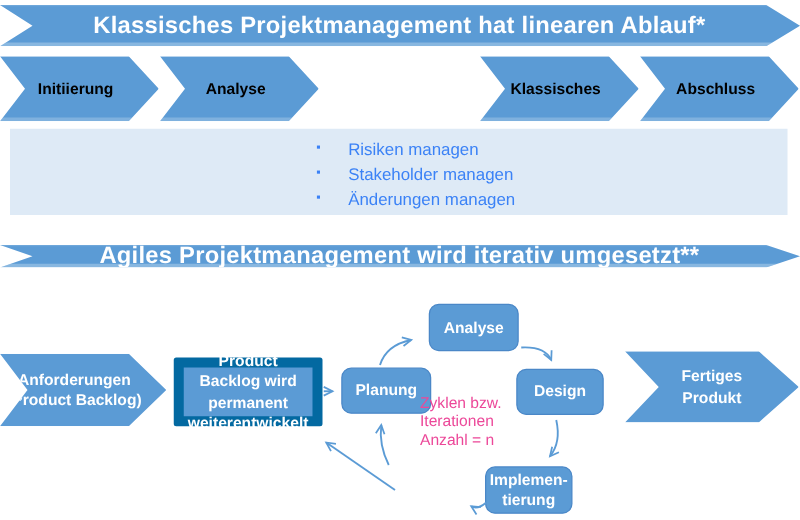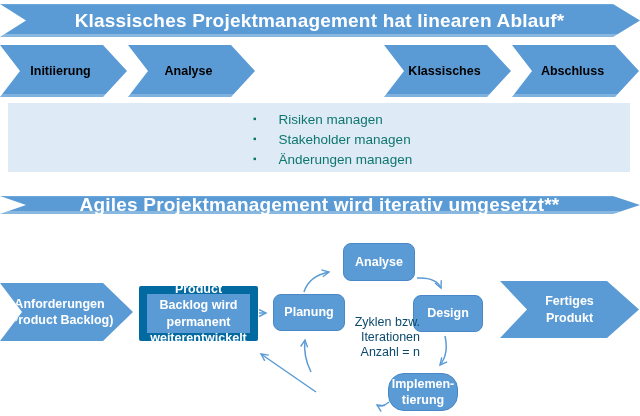--- a/index.html
+++ b/index.html
@@ -26,21 +26,21 @@
     background:#5b9bd5; color:#000000; font-weight:700; font-size:12.5px;
     display:flex; align-items:center; justify-content:center; text-align:center;
     clip-path:polygon(0 0, 103px 0, 100% 50%, 103px 100%, 0 100%, 20px 50%);
     box-sizing:border-box; padding-left:14px; padding-right:20px;
     box-shadow: inset 0 -3px 0 rgba(255,255,255,.22);
   }
 
   
   .lightbox { position:absolute; left:8px; top:103px; width:622px; height:69px; background:#deeaf6; }
   .tasklist { position:absolute; left:253px; top:109px; list-style:none; margin:0; padding:0; }
-  .tasklist li { display:flex; align-items:center; height:20px; font-size:13.5px; color:#0f766e; }
+  .tasklist li { display:flex; align-items:center; height:20px; font-size:13.5px; color:#3b82f6; }
   .tasklist li::before { content:"▪"; font-size:10px; margin-right:22px; position:relative; top:-1px; }
 
   
   .node {
     position:absolute; background:#5b9bd5; color:#fff; font-weight:700; font-size:12.5px;
     display:flex; align-items:center; justify-content:center; text-align:center;
     line-height:1.32; box-sizing:border-box;
   }
   .rounded { border:1px solid #4a87c7; border-radius:8px; }
 
@@ -49,26 +49,26 @@
     clip-path:polygon(0 0, 103px 0, 100% 50%, 103px 100%, 0 100%, 22px 50%);
     padding-left:0; padding-right:14px;
   }
   #backlog-box {
     left:139px; top:286px; width:119px; height:55px;
     border:8px solid #0369a1; border-radius:2px; padding:0 4px;
   }
   #node-planung         { left:273px; top:294px; width:72px; height:37px; }
   #node-analyse-cycle   { left:343px; top:243px; width:72px; height:38px; }
   #node-design          { left:413px; top:295px; width:70px; height:37px; }
-  #node-implementierung { left:388px; top:373px; width:70px; height:38px; white-space:pre-line;border-radius:16px; }
+  #node-implementierung { left:388px; top:373px; width:70px; height:38px; white-space:pre-line; }
   #node-test            { left:300px; top:375px; width:72px; height:37px; }
 
   #cycle-note {
     position:absolute; left:336px; top:315px; width:84px;
-    font-size:12.5px; line-height:15px; color:#0c4a6e; text-align:right;
+    font-size:12.5px; line-height:15px; color:#ec4899; text-align:left;
   }
 
   #output-chevron {
     left:500px; top:281px; width:139px; height:57px;
     clip-path:polygon(0 0, 107px 0, 100% 50%, 107px 100%, 0 100%, 27px 50%);
     padding-left:40px; padding-right:40px;
   }
 
   
   #arrows { position:absolute; left:0; top:0; width:640px; height:416px; pointer-events:none; }

